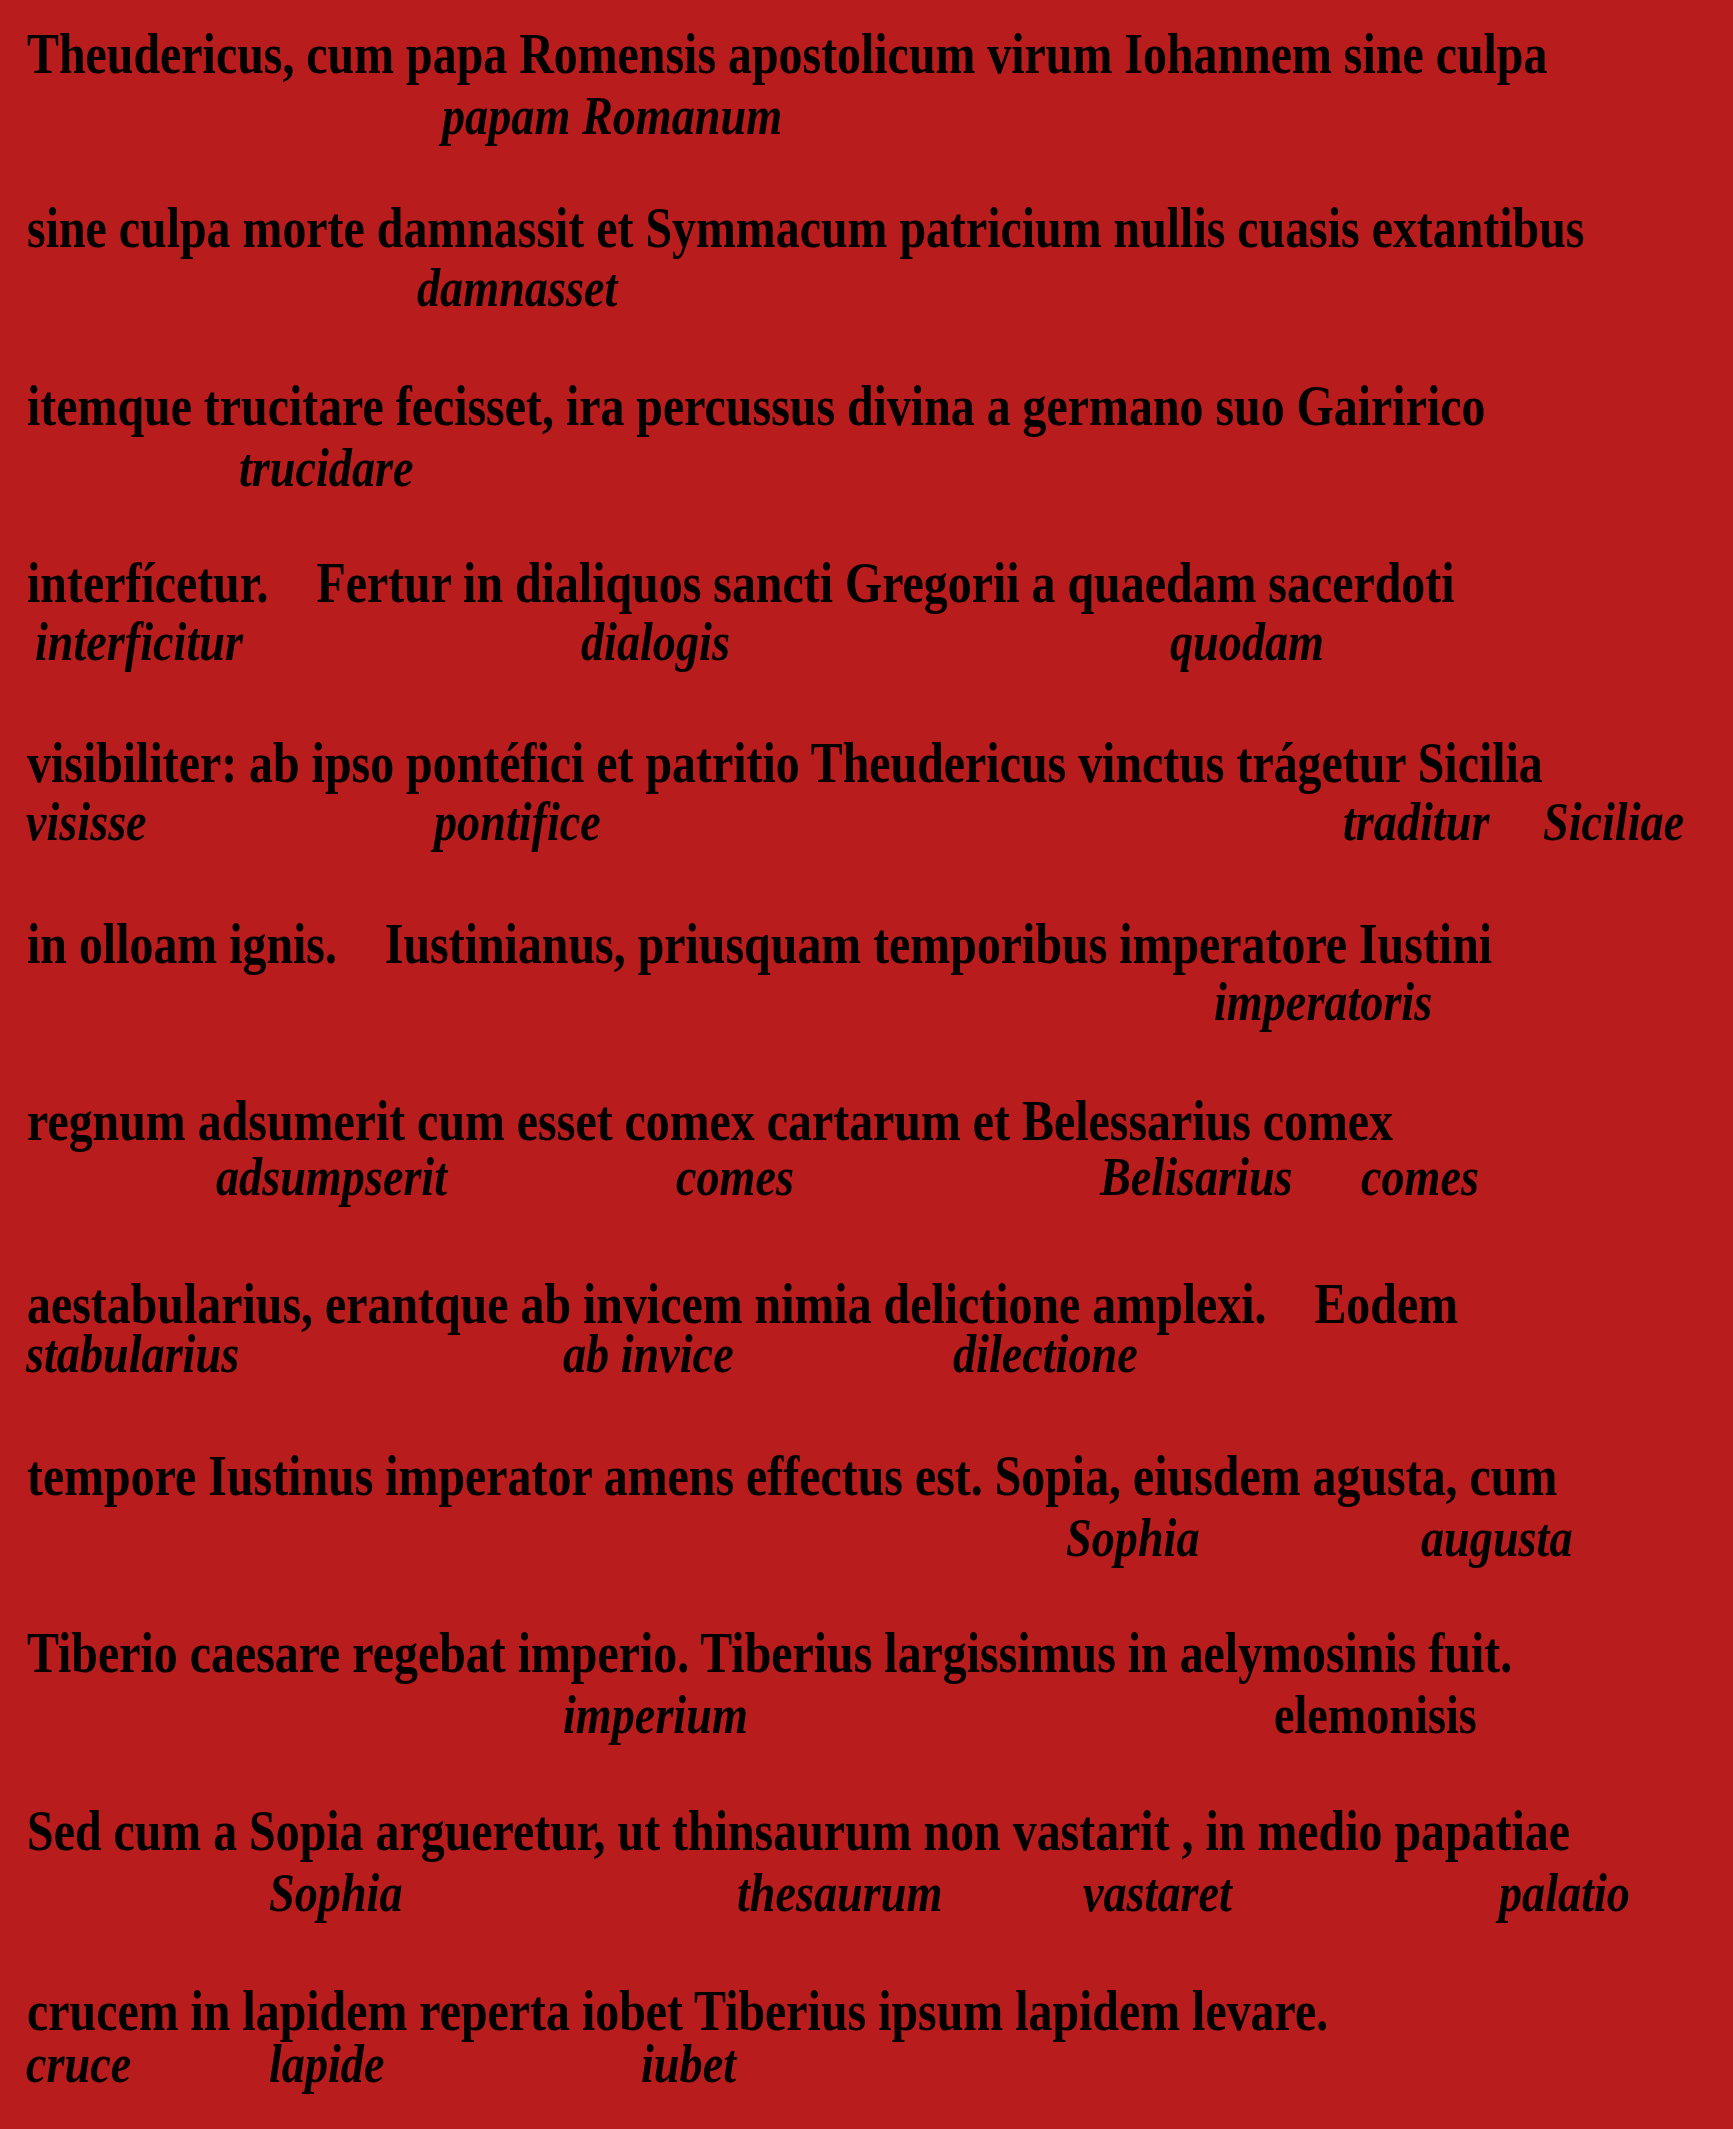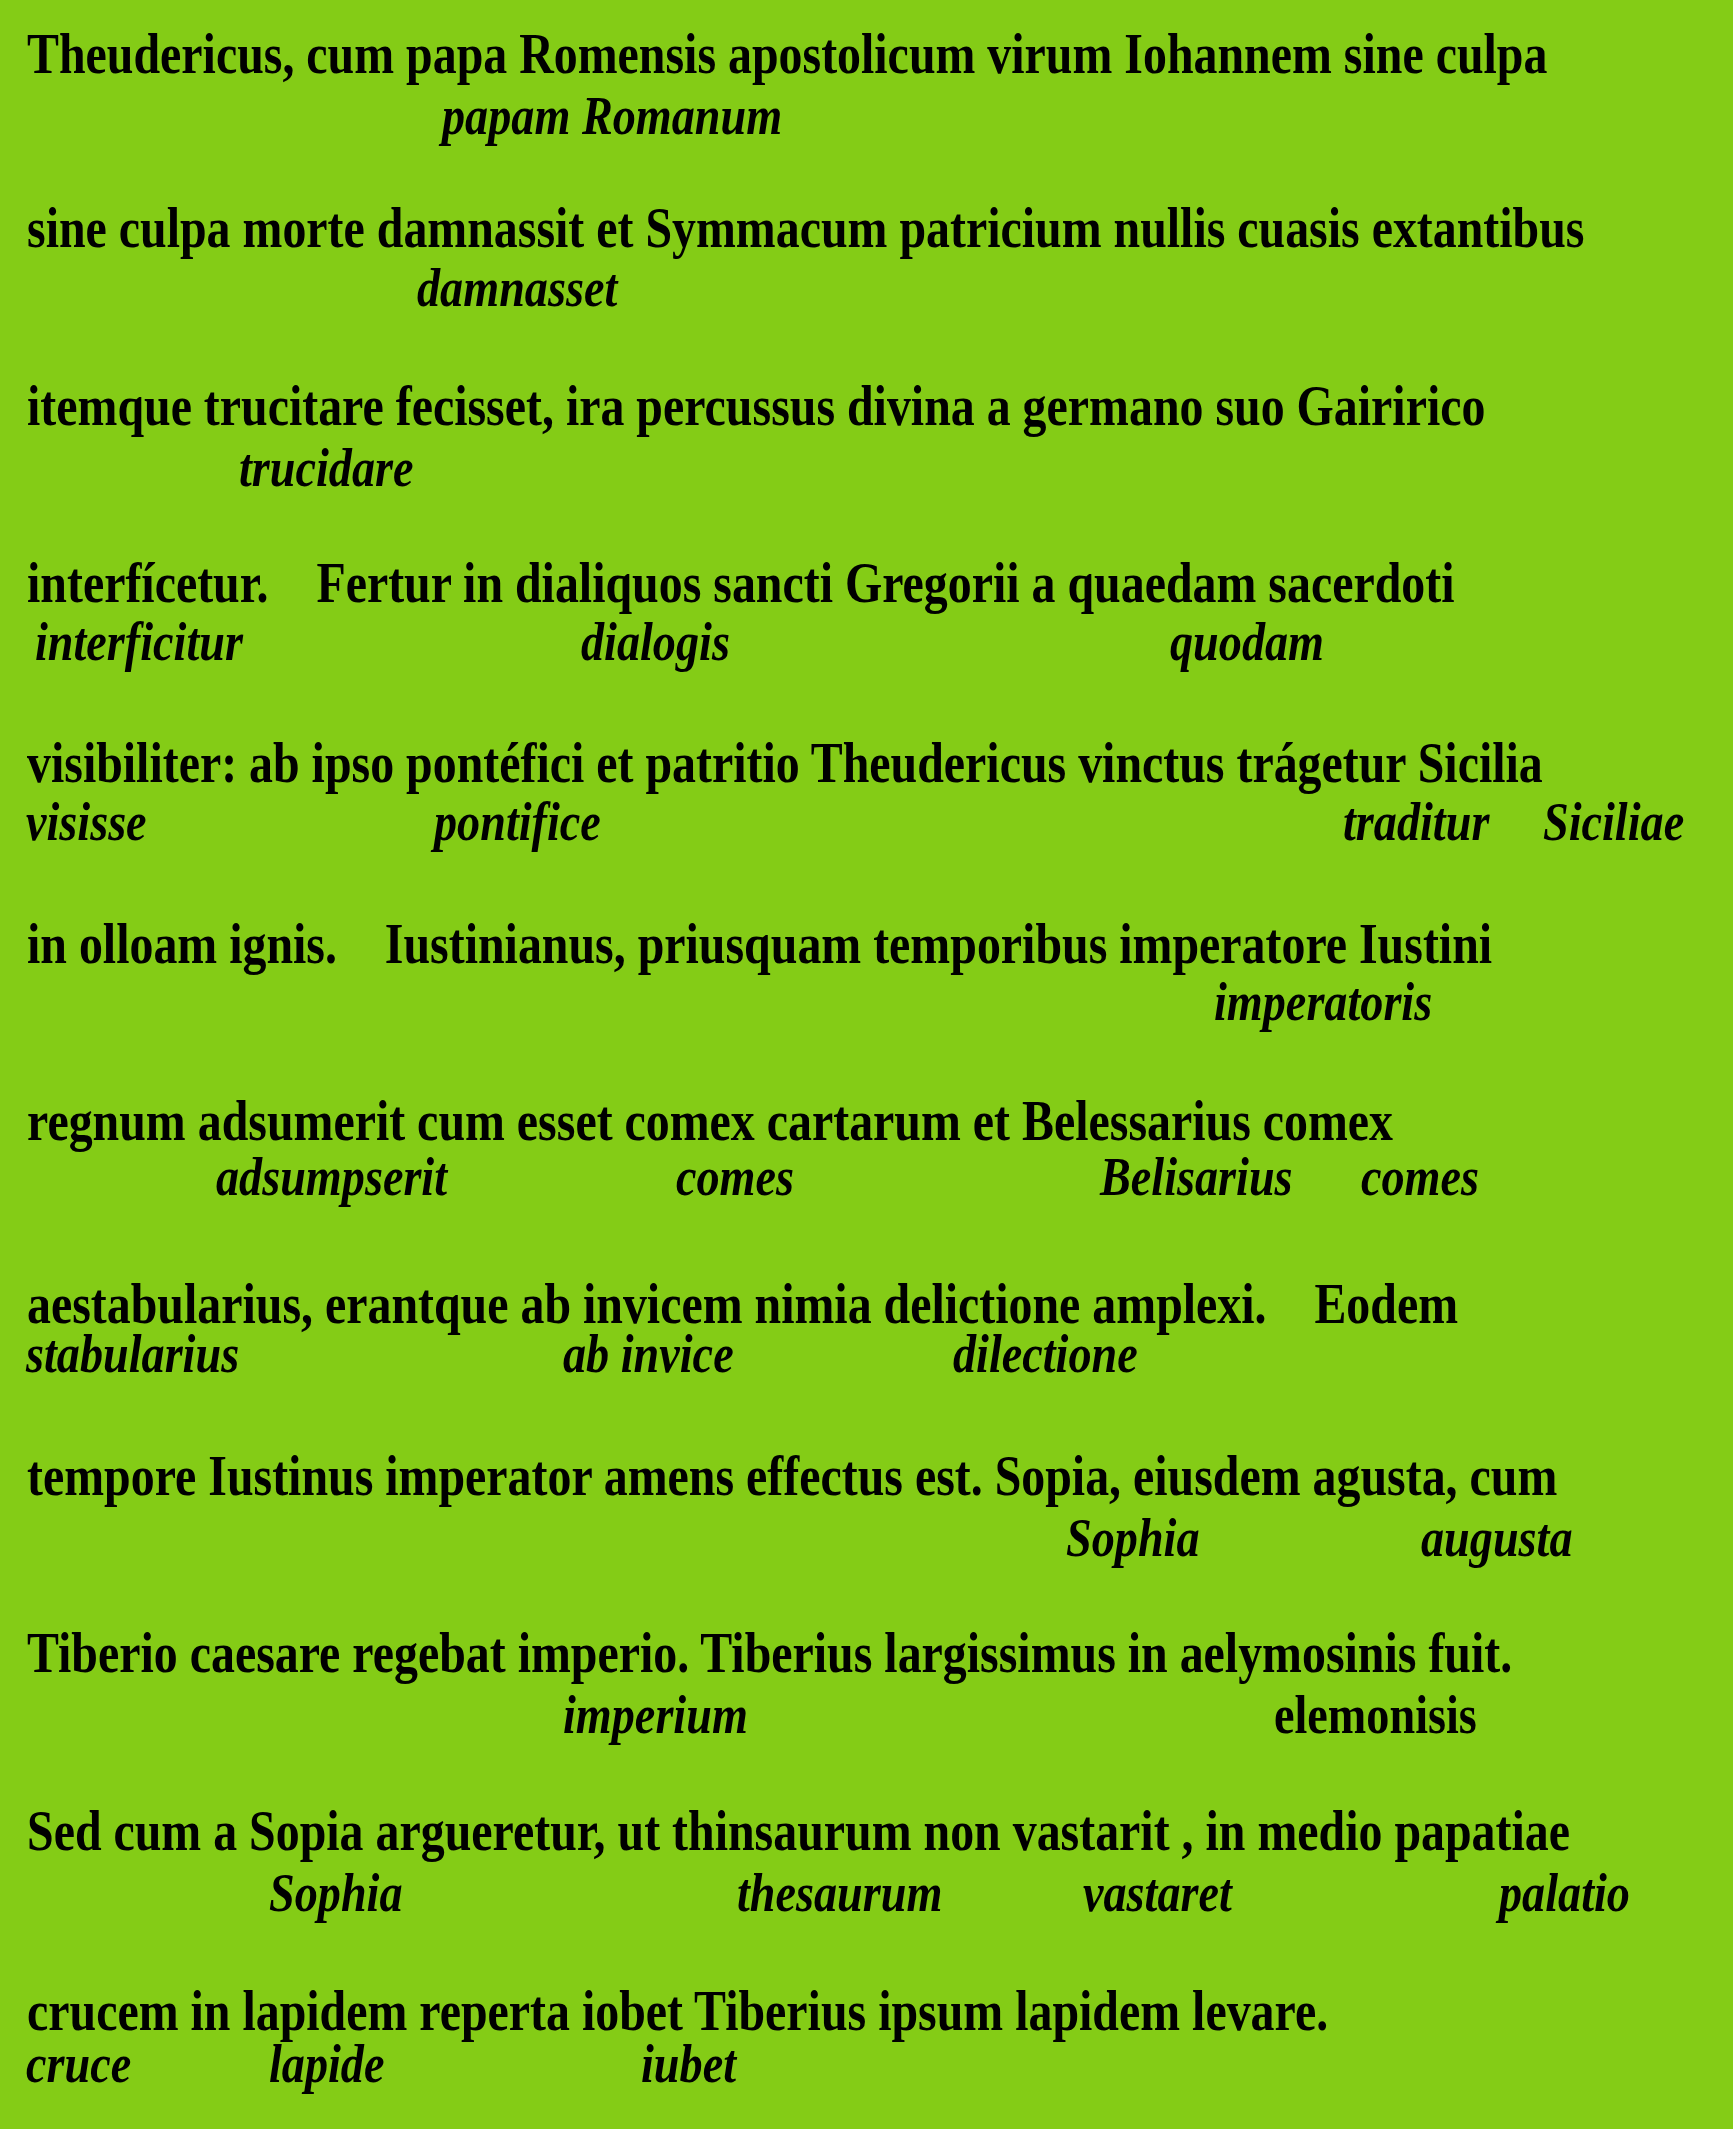--- a/index.html
+++ b/index.html
@@ -11,21 +11,21 @@
     width: 1733px;
     height: 2130px;
     position: relative;
     overflow: hidden;
     font-family: "Liberation Serif", serif;
     color: #000000;
   }
   .page {
     position: absolute;
     inset: 0;
-    background: #84cc16;
+    background: #b91c1c;
   }
   .main-line {
     position: absolute;
     left: 26.6px;
     font-weight: bold;
     font-size: 57px;
     line-height: 57px;
     white-space: pre;
     transform: scaleX(0.84);
     transform-origin: 0 0;

